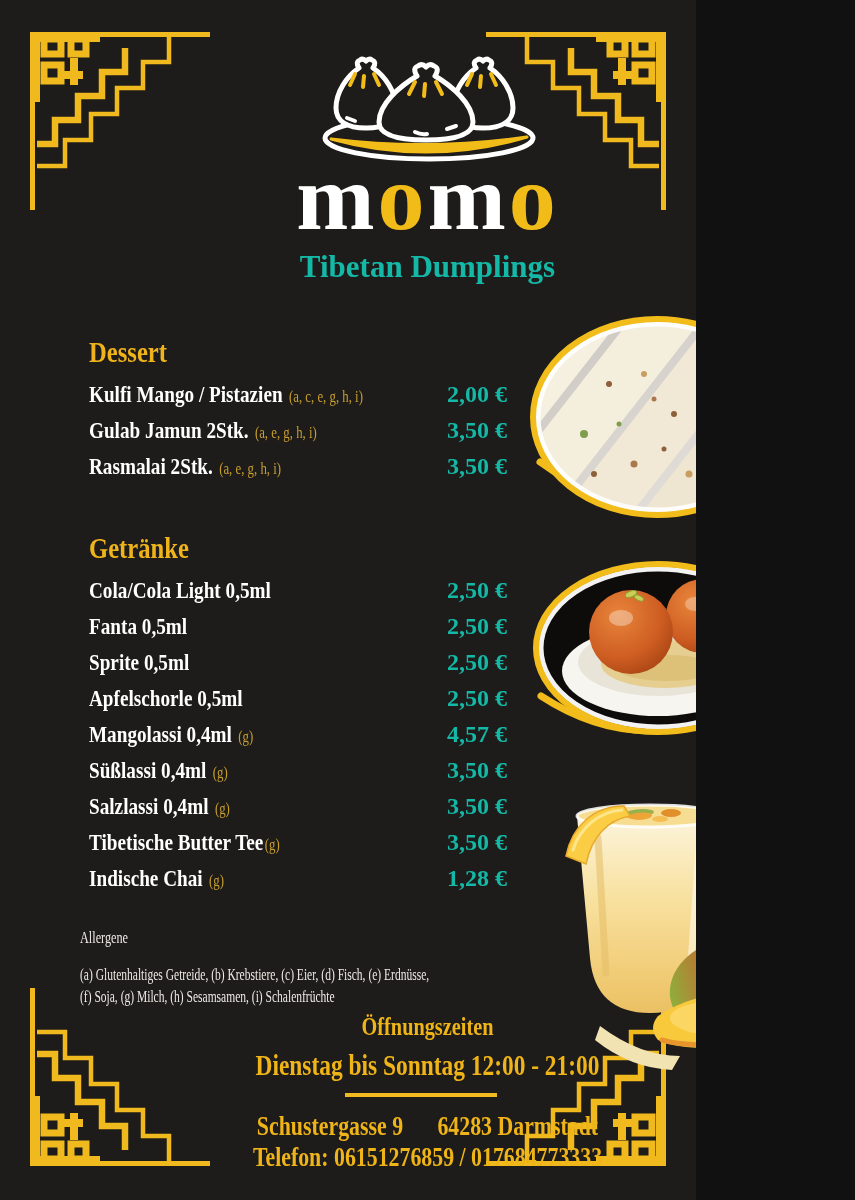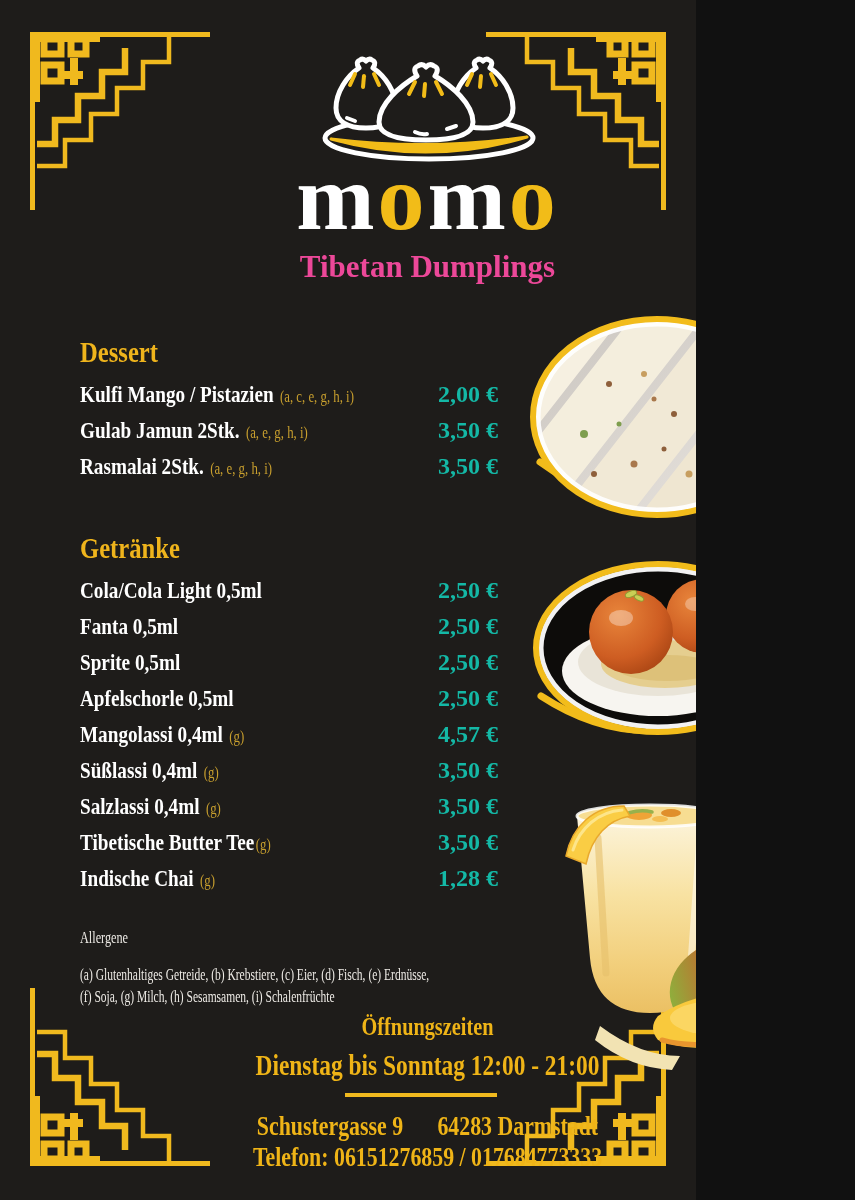--- a/index.html
+++ b/index.html
@@ -15,23 +15,23 @@
   .corner.tr{right:28px;top:28px;transform:scaleX(-1);}
   .corner.bl{left:28px;bottom:30px;transform:scaleY(-1);}
   .corner.br{right:28px;bottom:30px;transform:scale(-1,-1);}
   
   .logo-art{position:absolute;left:317px;top:50px;width:222px;height:112px;}
   .brand{position:absolute;left:0;top:150px;width:855px;text-align:center;
          font-size:94px;font-weight:bold;line-height:1;letter-spacing:3px;}
   .brand .y{color:#F2BC18;}
   .brand .w{color:#ffffff;}
   .subtitle{position:absolute;left:0;top:249px;width:855px;text-align:center;
-            font-size:31px;font-weight:bold;color:#ec4899;}
-  
-  .section{position:absolute;left:80px;width:418px;}
+            font-size:31px;font-weight:bold;color:#14b8a6;}
+  
+  .section{position:absolute;left:89px;width:418px;}
   .section.dessert{top:335px;}
   .section.drinks{top:531px;}
   .sec-head{font-size:29px;font-weight:bold;color:#EFB41C;
             transform:scaleX(.85);transform-origin:0 50%;
             margin:0 0 7px 0;line-height:34px;}
   .row{position:relative;height:36px;}
   .row .left{position:absolute;left:0;top:0;height:36px;display:flex;align-items:baseline;
              white-space:nowrap;transform:scaleX(.8);transform-origin:0 50%;}
   .iname{font-size:24px;font-weight:bold;color:#fff;line-height:36px;}
   .iallg{font-size:16px;color:#C89F2E;margin-left:8px;line-height:36px;}

